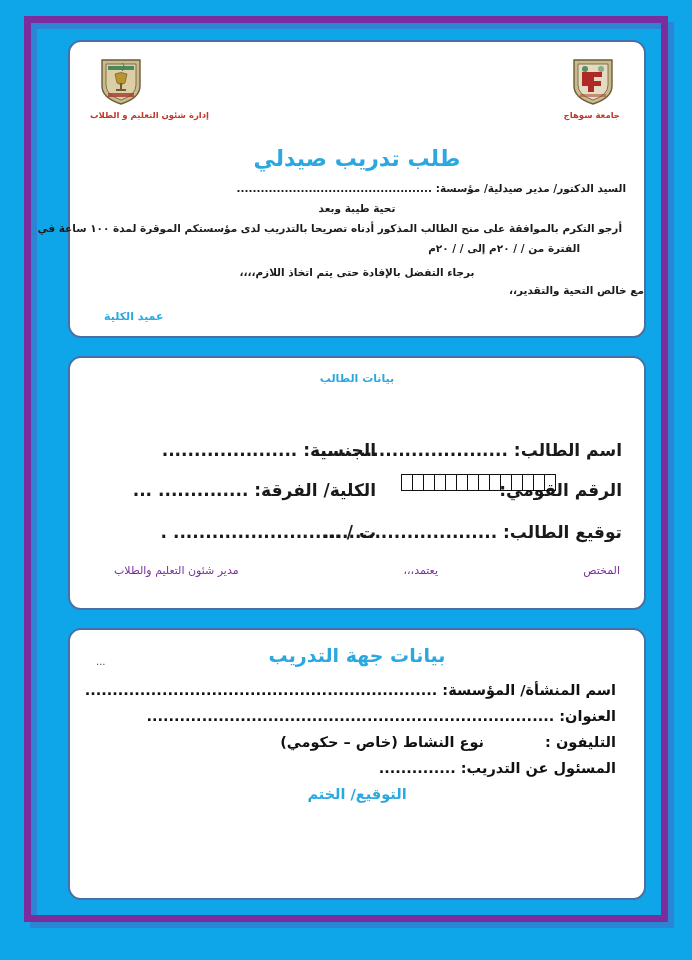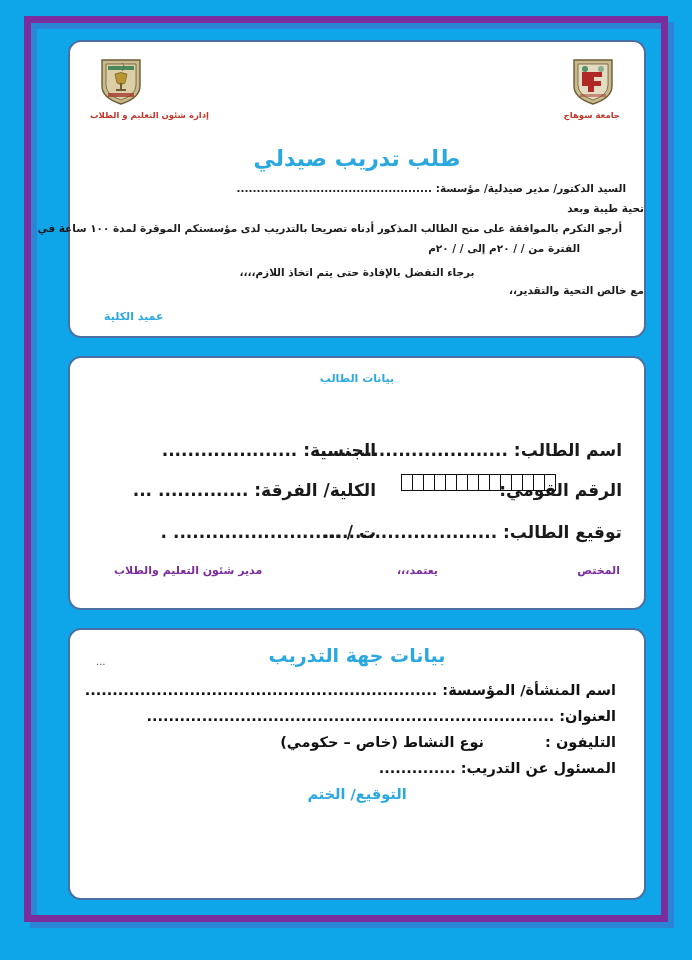--- a/index.html
+++ b/index.html
@@ -122,21 +122,21 @@
   
   .req-line {
     position: absolute;
     font-size: 10.5px;
     font-weight: bold;
     color: #1a1a1a;
     white-space: nowrap;
     direction: rtl;
   }
   .req-addressee { top: 140px; right: 18px; left: 18px; text-align: right; }
-  .req-greeting  { top: 160px; left: 0; right: 0; text-align: right; }
+  .req-greeting  { top: 160px; left: 0; right: 0; text-align: center; }
   .req-para      { top: 180px; right: 22px; left: 22px; text-align: right; }
   .req-period    { top: 200px; right: 64px; left: 22px; text-align: right; }
   .req-closing1  { top: 224px; left: 0; right: 0; text-align: center; }
   .req-closing2  { top: 242px; left: 0; right: 0; text-align: right; }
 
   .dean-sign {
     position: absolute;
     top: 268px;
     left: 34px;
     font-size: 11px;
@@ -181,21 +181,21 @@
   .approval-row {
     position: absolute;
     top: 206px;
     left: 20px;
     right: 20px;
     height: 20px;
   }
   .appr {
     position: absolute;
     font-size: 11px;
-    font-weight: bold;
+    font-weight: normal;
     color: #7B2D9E;
     white-space: nowrap;
   }
   .appr-specialist { right: 4px;  top: 0; }
   .appr-approve    { right: 186px; top: 0; }
   .appr-director   { left: 24px;  top: 0; }
 
   
   .cfield {
     position: absolute;

